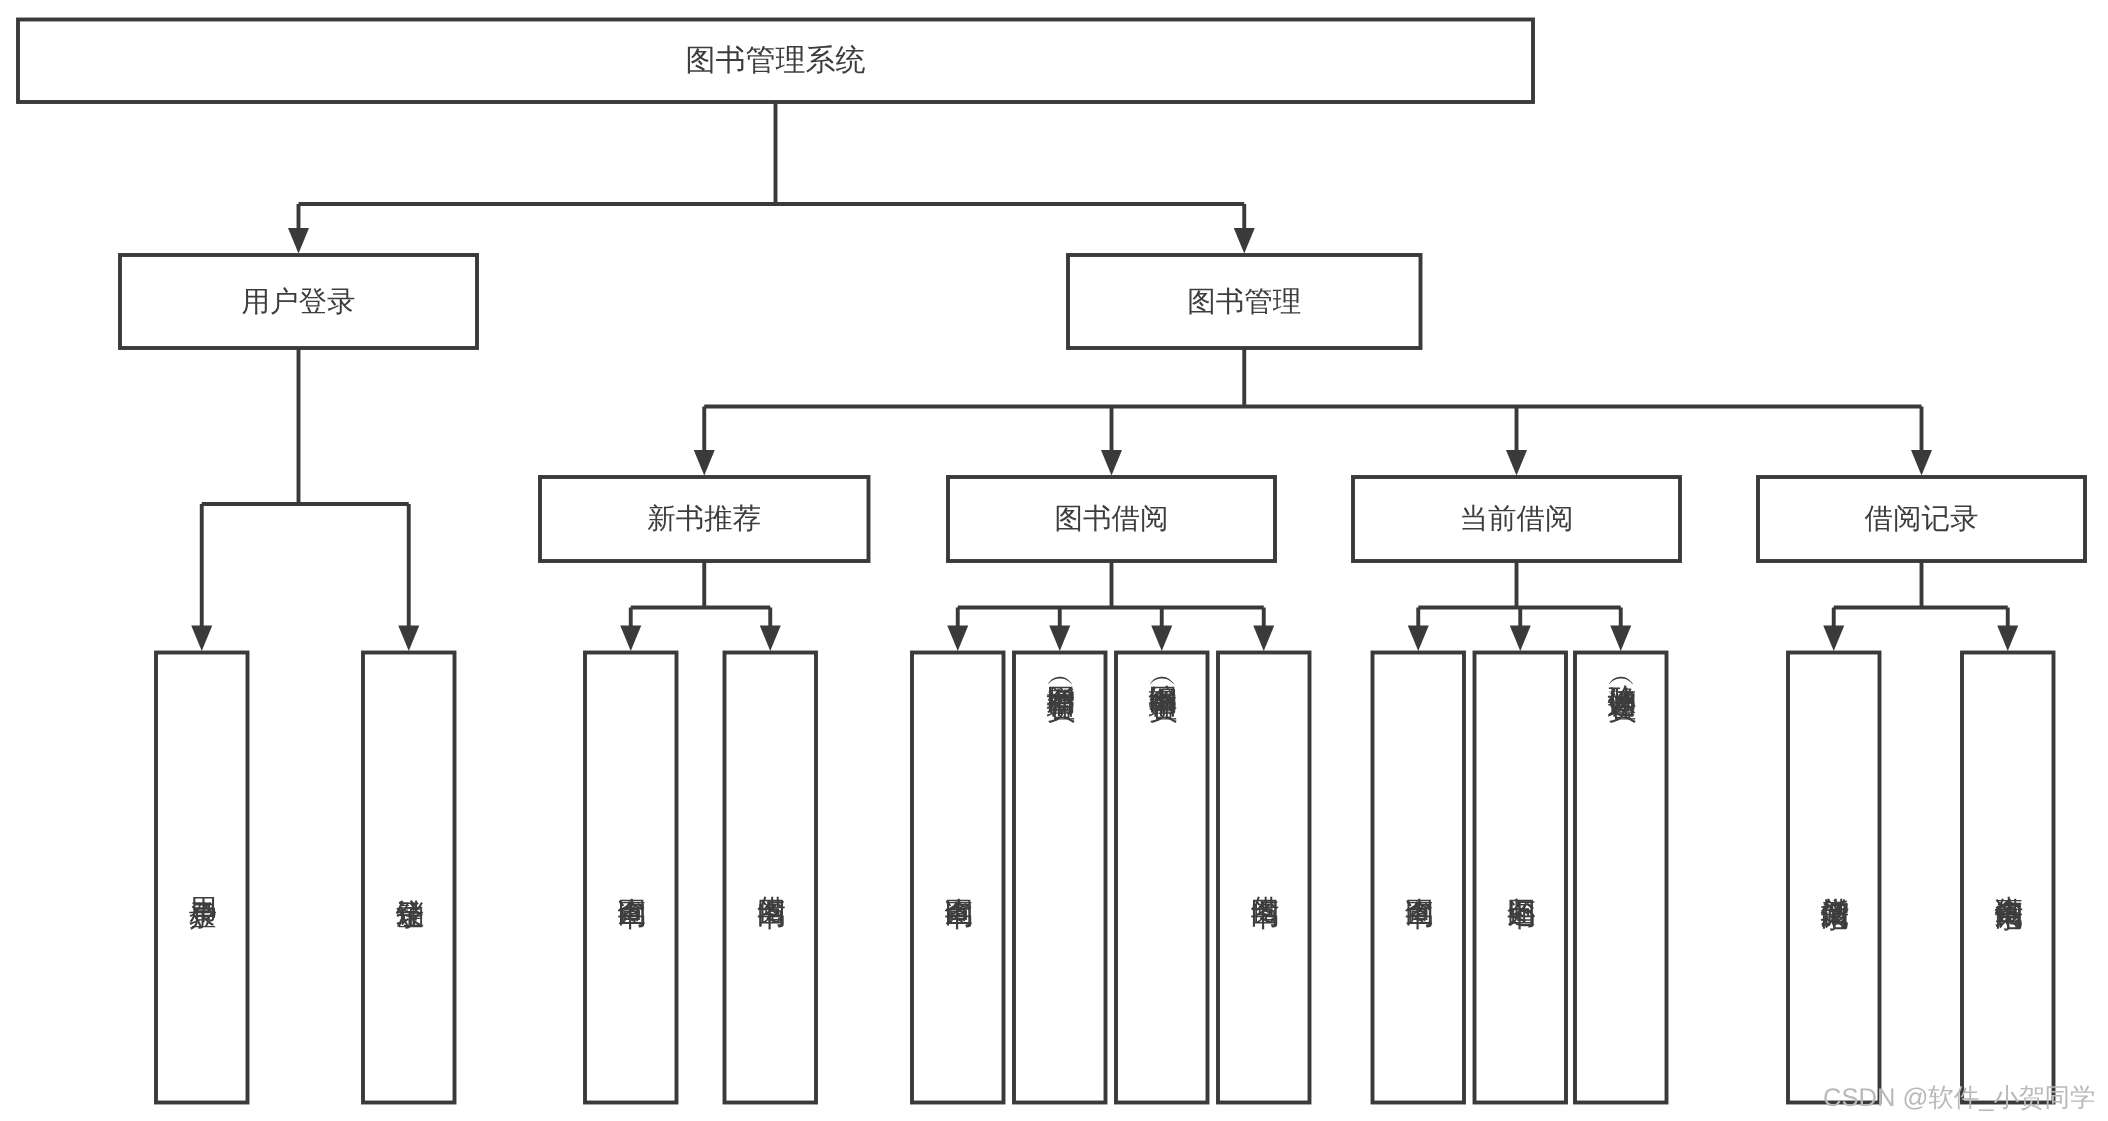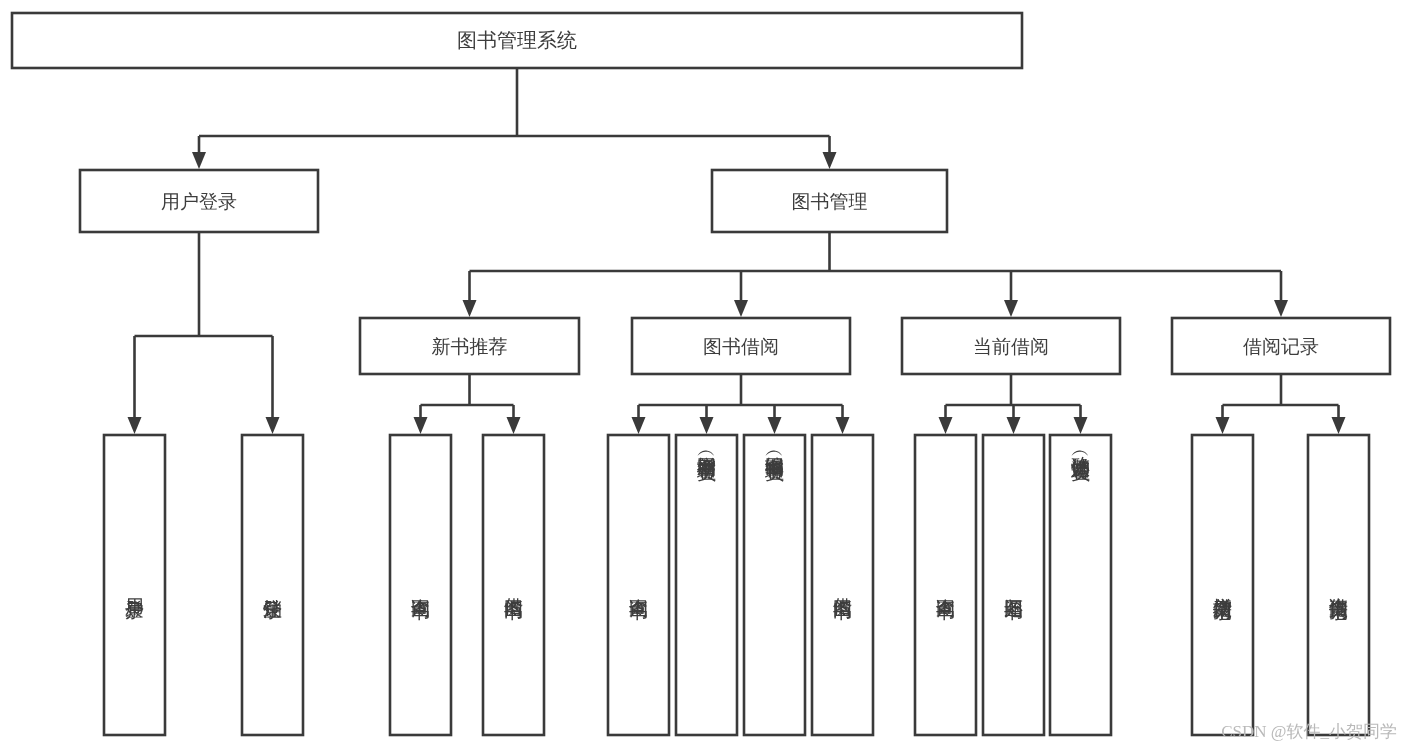--- a/index.html
+++ b/index.html
@@ -36,21 +36,21 @@
     position:absolute;
     display:flex;
     align-items:center;
     justify-content:center;
     pointer-events:none;
   }
   .vbox-label-holder.top{align-items:flex-start;padding-top:6px;}
   #watermark{
     position:absolute;
     right:8px;bottom:4px;
-    font-family:Liberation Serif, serif;
+    font-family:Liberation Sans, sans-serif;
     font-size:17px;
     color:#b9b9b9;
     white-space:nowrap;
   }
 </style>
 </head>
 <body>
 
 <div id="diagram-root">
   <svg id="chart-svg" width="1405" height="747" viewBox="0 0 1405 747">

